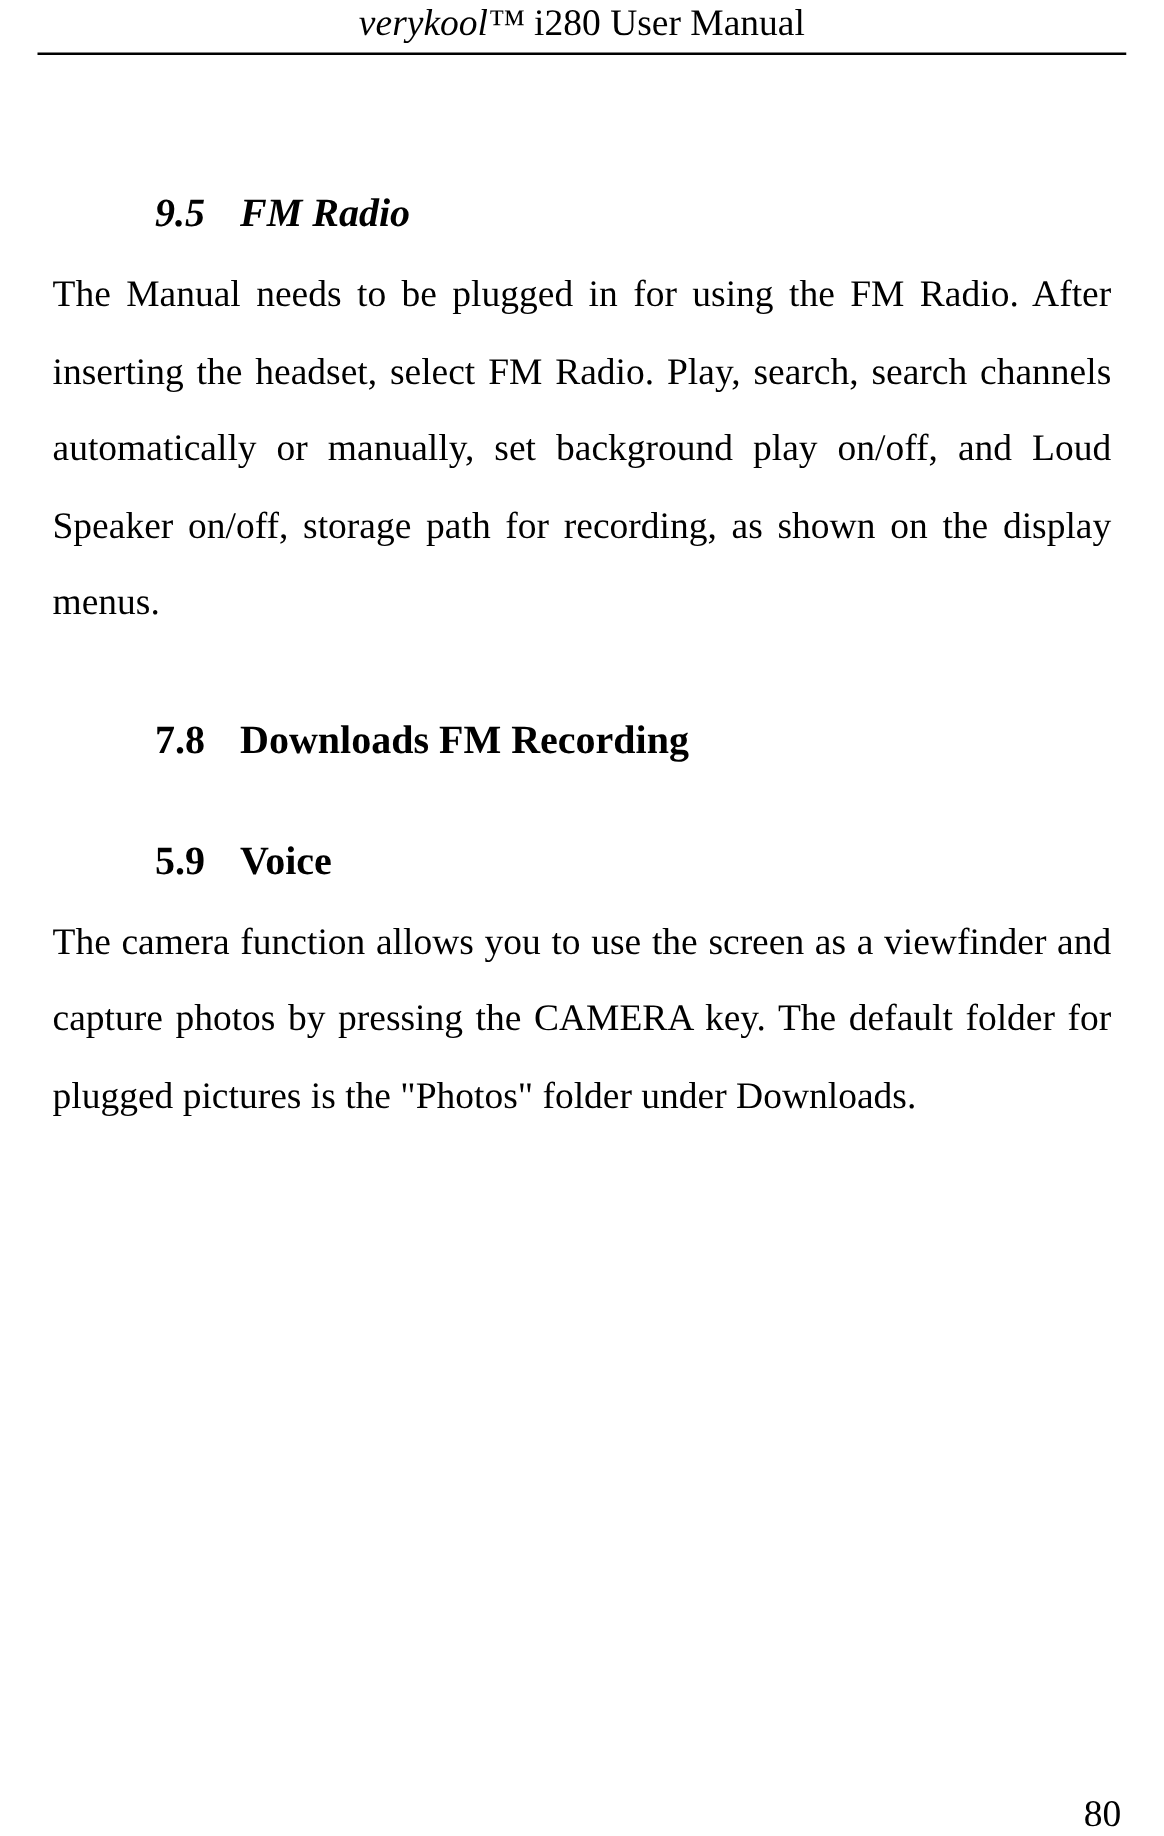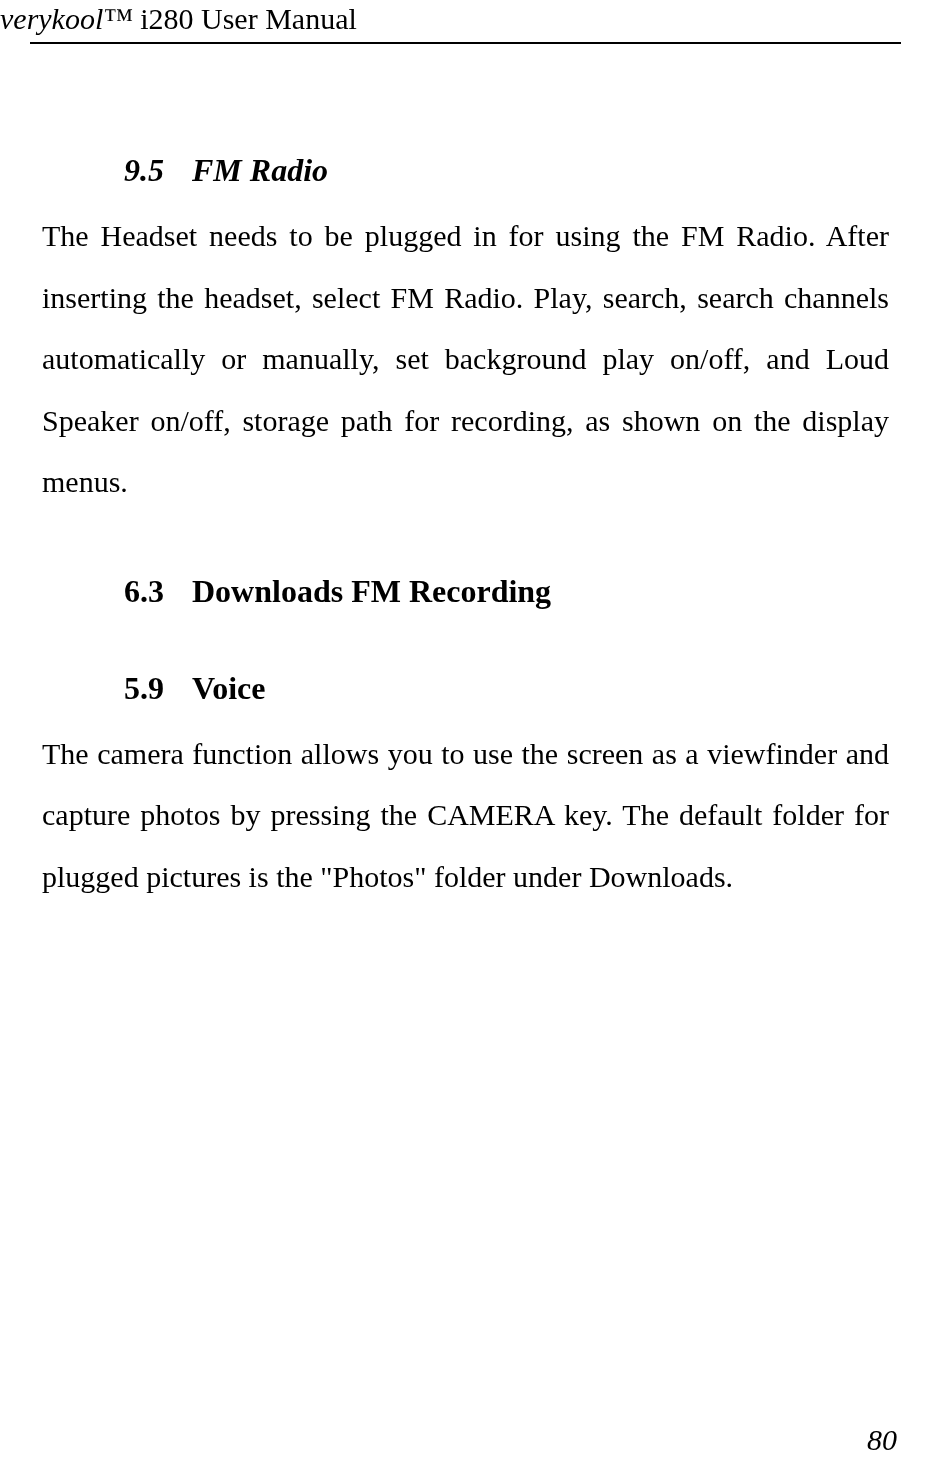--- a/index.html
+++ b/index.html
@@ -14,20 +14,21 @@
       height: 1469px;
       position: relative;
       color: #000000;
     }
     .page {
       width: 100%;
       height: 100%;
       padding: 0;
     }
     .header {
+      text-align: center;
       padding-top: 2px;
       padding-bottom: 6px;
     }
     .header-text {
       font-size: 30px;
       font-style: italic;
     }
     .header-text .brand {
       font-style: italic;
     }
@@ -86,46 +87,45 @@
       line-height: 2.05;
       padding-left: 68px;
       text-align: justify;
       text-justify: inter-word;
     }
     .bullet-circle .dot {
       margin-right: 6px;
     }
     .page-number {
       position: absolute;
-      bottom: 12px;
+      bottom: 0;
       right: 34px;
       font-size: 30px;
-      font-style: italic;
     }
   </style>
 </head>
 <body>
 
 <div class="page">
   <div class="header">
     <span class="header-text">
       <span class="brand">verykool™</span><span class="product"> i280 User Manual</span>
     </span>
   </div>
   <hr class="header-rule">
 
   <div class="content">
 
     <h2 class="section-heading first">
       <span class="section-number">9.5</span><span>FM Radio</span>
     </h2>
-    <p class="body-text">The Headset needs to be plugged in for using the FM Radio. After inserting the headset, select FM Radio. Play, search, search channels automatically or manually, set background play on/off, and Loud Speaker on/off, storage path for recording, as shown on the display menus.</p>
+    <p class="body-text">The Manual needs to be plugged in for using the FM Radio. After inserting the headset, select FM Radio. Play, search, search channels automatically or manually, set background play on/off, and Loud Speaker on/off, storage path for recording, as shown on the display menus.</p>
 
     <h2 class="section-heading second">
-      <span class="section-number">6.3</span><span>Downloads FM Recording</span>
+      <span class="section-number">7.8</span><span>Downloads FM Recording</span>
     </h2>
 
     <h2 class="section-heading third">
       <span class="section-number">5.9</span><span>Voice</span>
     </h2>
     <p class="body-text">The camera function allows you to use the screen as a viewfinder and capture photos by pressing the CAMERA key. The default folder for plugged pictures is the "Photos" folder under Downloads.</p>
 
 
 
   </div>

